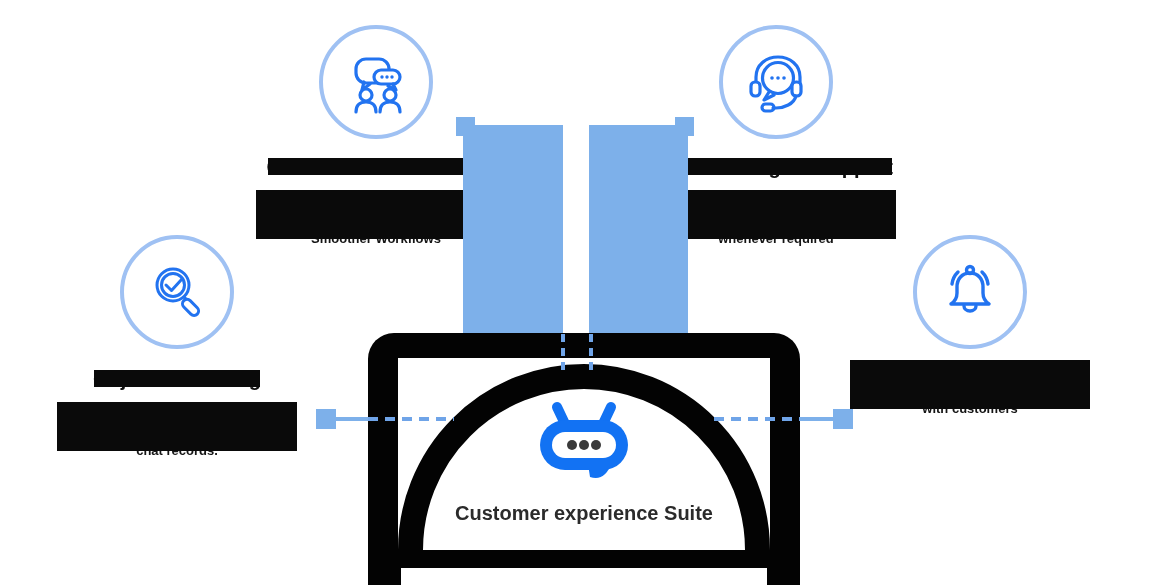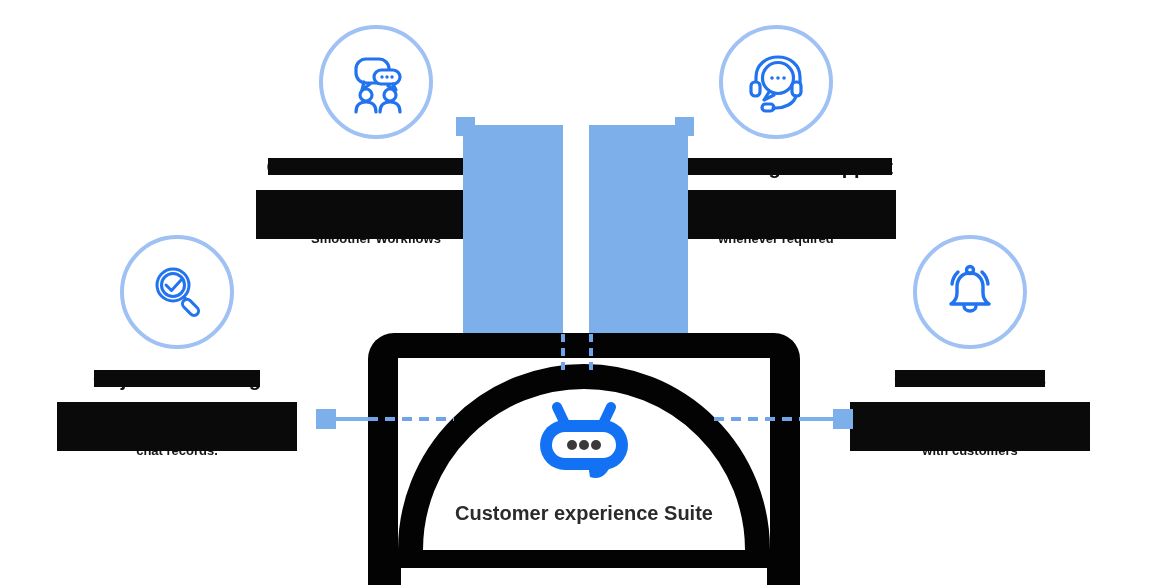--- a/index.html
+++ b/index.html
@@ -136,21 +136,20 @@
       <svg width="66" height="66" viewBox="0 0 66 66">
         <g class="stroked" style="stroke-width:3.4;">
           <circle cx="33" cy="11" r="3.5"></circle>
           <path d="M33 14 c8 0 13 6 13 14 v6 c0 5 3 9 6 11 H14 c3 -2 6 -6 6 -11 v-6 c0 -8 5 -14 13 -14 z"></path>
           <path d="M27 47 a6 5 0 0 0 12 0"></path>
           <path d="M15 25 a20 20 0 0 1 6 -12"></path>
           <path d="M51 25 a20 20 0 0 0 -6 -12"></path>
         </g>
       </svg>
     </div>
-    <div class="f-title"><span class="bar">CX notifications</span></div>
     <div class="f-sub">
         <span class="bar2">
           <span>Energetic outreach with</span>
           <span>AI-driven prompts to interact</span>
           <span>with customers</span>
         </span>
       </div>
   </div>
 
   <div class="abs pillar" style="left:463px;top:125px;width:100px;height:208px;"></div>

